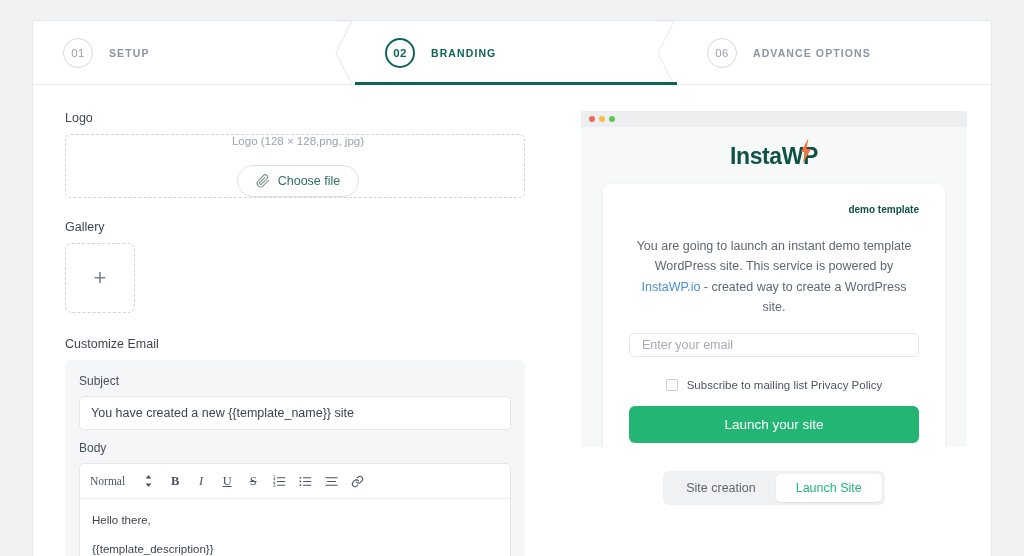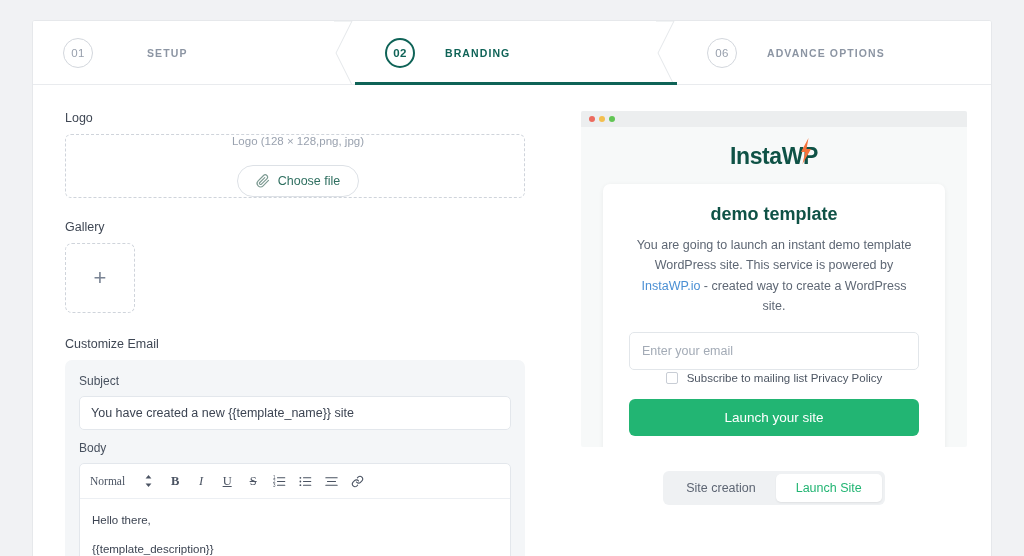--- a/index.html
+++ b/index.html
@@ -34,42 +34,42 @@
     border-bottom: 1px solid #e9ebee;
     background: #fff;
   }
   .step {
     display: flex;
     align-items: center;
     position: relative;
     padding-left: 30px;
     background: #fff;
   }
-  .step-1 { width: 322px; gap: 24px; }
+  .step-1 { width: 322px; }
   .step-2 { width: 322px; }
   .step-3 { flex: 1; }
   .step .arrow-notch {
     position: absolute;
     right: -1px; top: 0;
     width: 22px; height: 100%;
     overflow: hidden;
   }
   .step .arrow-notch svg { display: block; }
   .step-num {
     width: 30px; height: 30px;
     border-radius: 50%;
     border: 1px solid #d3d7dd;
     color: #98a0ad;
     display: flex; align-items: center; justify-content: center;
     font-size: 11.5px;
     letter-spacing: 0.3px;
     flex: none;
   }
   .step-label {
-    margin-left: 30px;
+    margin-left: 16px;
     font-size: 10.5px;
     letter-spacing: 1.1px;
     font-weight: bold;
     color: #8c95a3;
     white-space: nowrap;
   }
   .step.active .step-num {
     border: 2px solid #0f6357;
     color: #0f6357;
     font-weight: bold;
@@ -232,44 +232,44 @@
     color: #f4723b;
   }
   .inner-card {
     background: #fff;
     border-radius: 7px;
     margin: 0 22px;
     padding: 20px 26px 24px 26px;
     box-shadow: 0 1px 5px rgba(0,0,0,0.06);
   }
   .tpl-title {
-    text-align: center;
-    font-size: 18px;
+    text-align: right;
+    font-size: 10px;
     font-weight: bold;
     color: #0f5246;
-    margin-bottom: 10px;
+    margin-bottom: 21px;
   }
   .tpl-desc {
     text-align: center;
     font-size: 12.5px;
     line-height: 1.62;
     color: #5e6774;
     margin-bottom: 16px;
   }
   .tpl-desc a { color: #4a8fd4; text-decoration: none; }
   .email-input {
     width: 100%;
     border: 1px solid #e2e6ea;
     border-radius: 5px;
-    padding: 11px 12px;
+    padding: 4px 12px;
     font-size: 12.5px;
     color: #be185d;
     font-family: "Liberation Sans", sans-serif;
     outline: none;
-    margin-bottom: 2px;
+    margin-bottom: 22px;
   }
   .email-input::placeholder { color: #a3abb6; }
   .subscribe-row {
     display: flex; align-items: flex-start; justify-content: center;
     gap: 9px;
     margin-bottom: 15px;
   }
   .cbox {
     width: 12px; height: 12px;
     border: 1px solid #c8cdd5;

